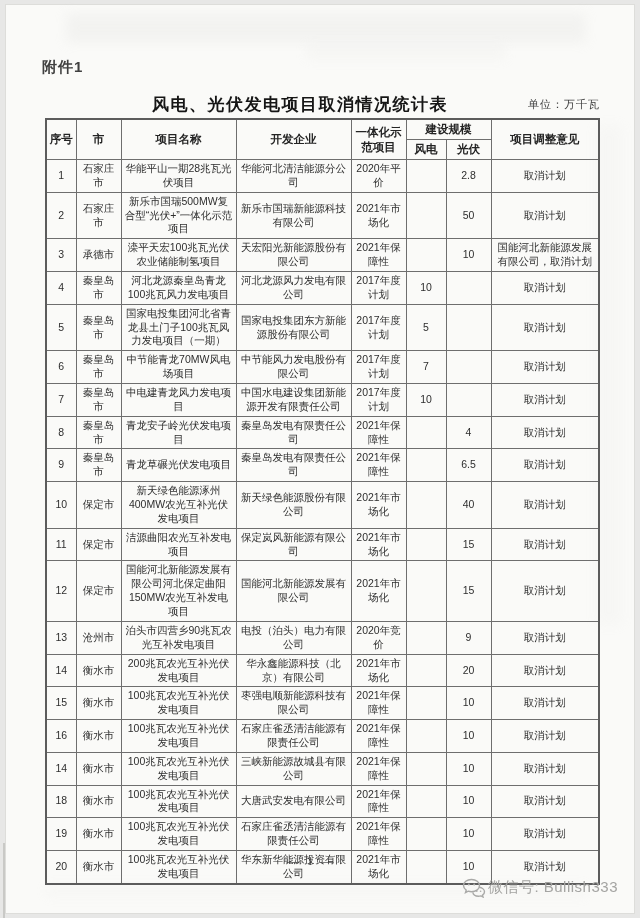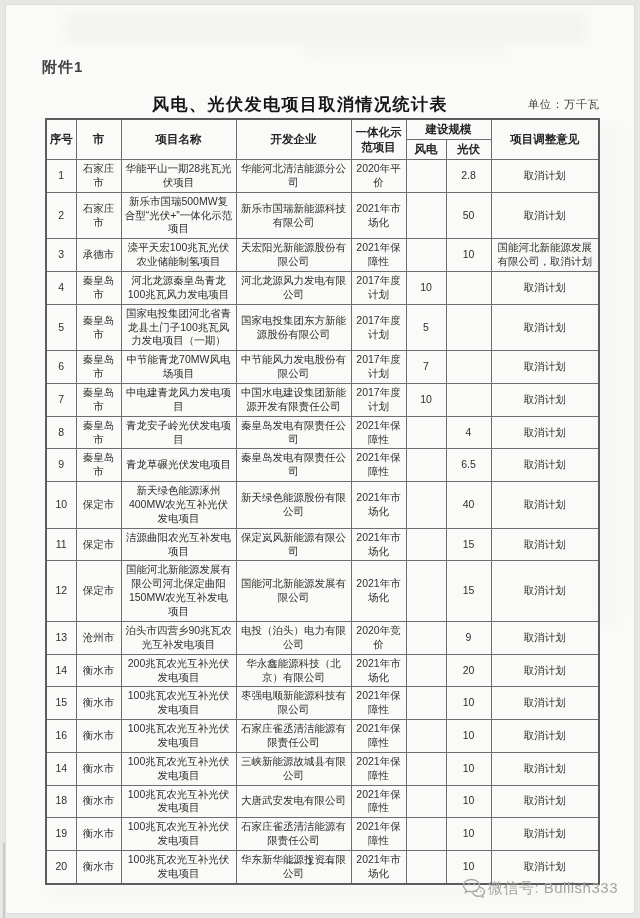--- a/index.html
+++ b/index.html
@@ -75,21 +75,21 @@
   td.c-left { text-align: center; }
 
   .pagenum {
     position: absolute; left: 305px; top: 848px;
     transform: translateX(-50%);
     font-size: 13px; color: #3a3a3a; letter-spacing: 2px;
     font-family: "Liberation Serif", serif;
   }
   .watermark {
     position: absolute; right: 16px; top: 873px;
-    display: flex; align-items: center; gap: 2px;
+    display: flex; gap: 2px;
     color: #a4a4a2; font-size: 15px;
     letter-spacing: 0.5px;
   }
   .watermark .icon { display: inline-flex; }
 </style>
 </head>
 <body>
 
 <div class="page">
   <div class="artifact a1"></div>

